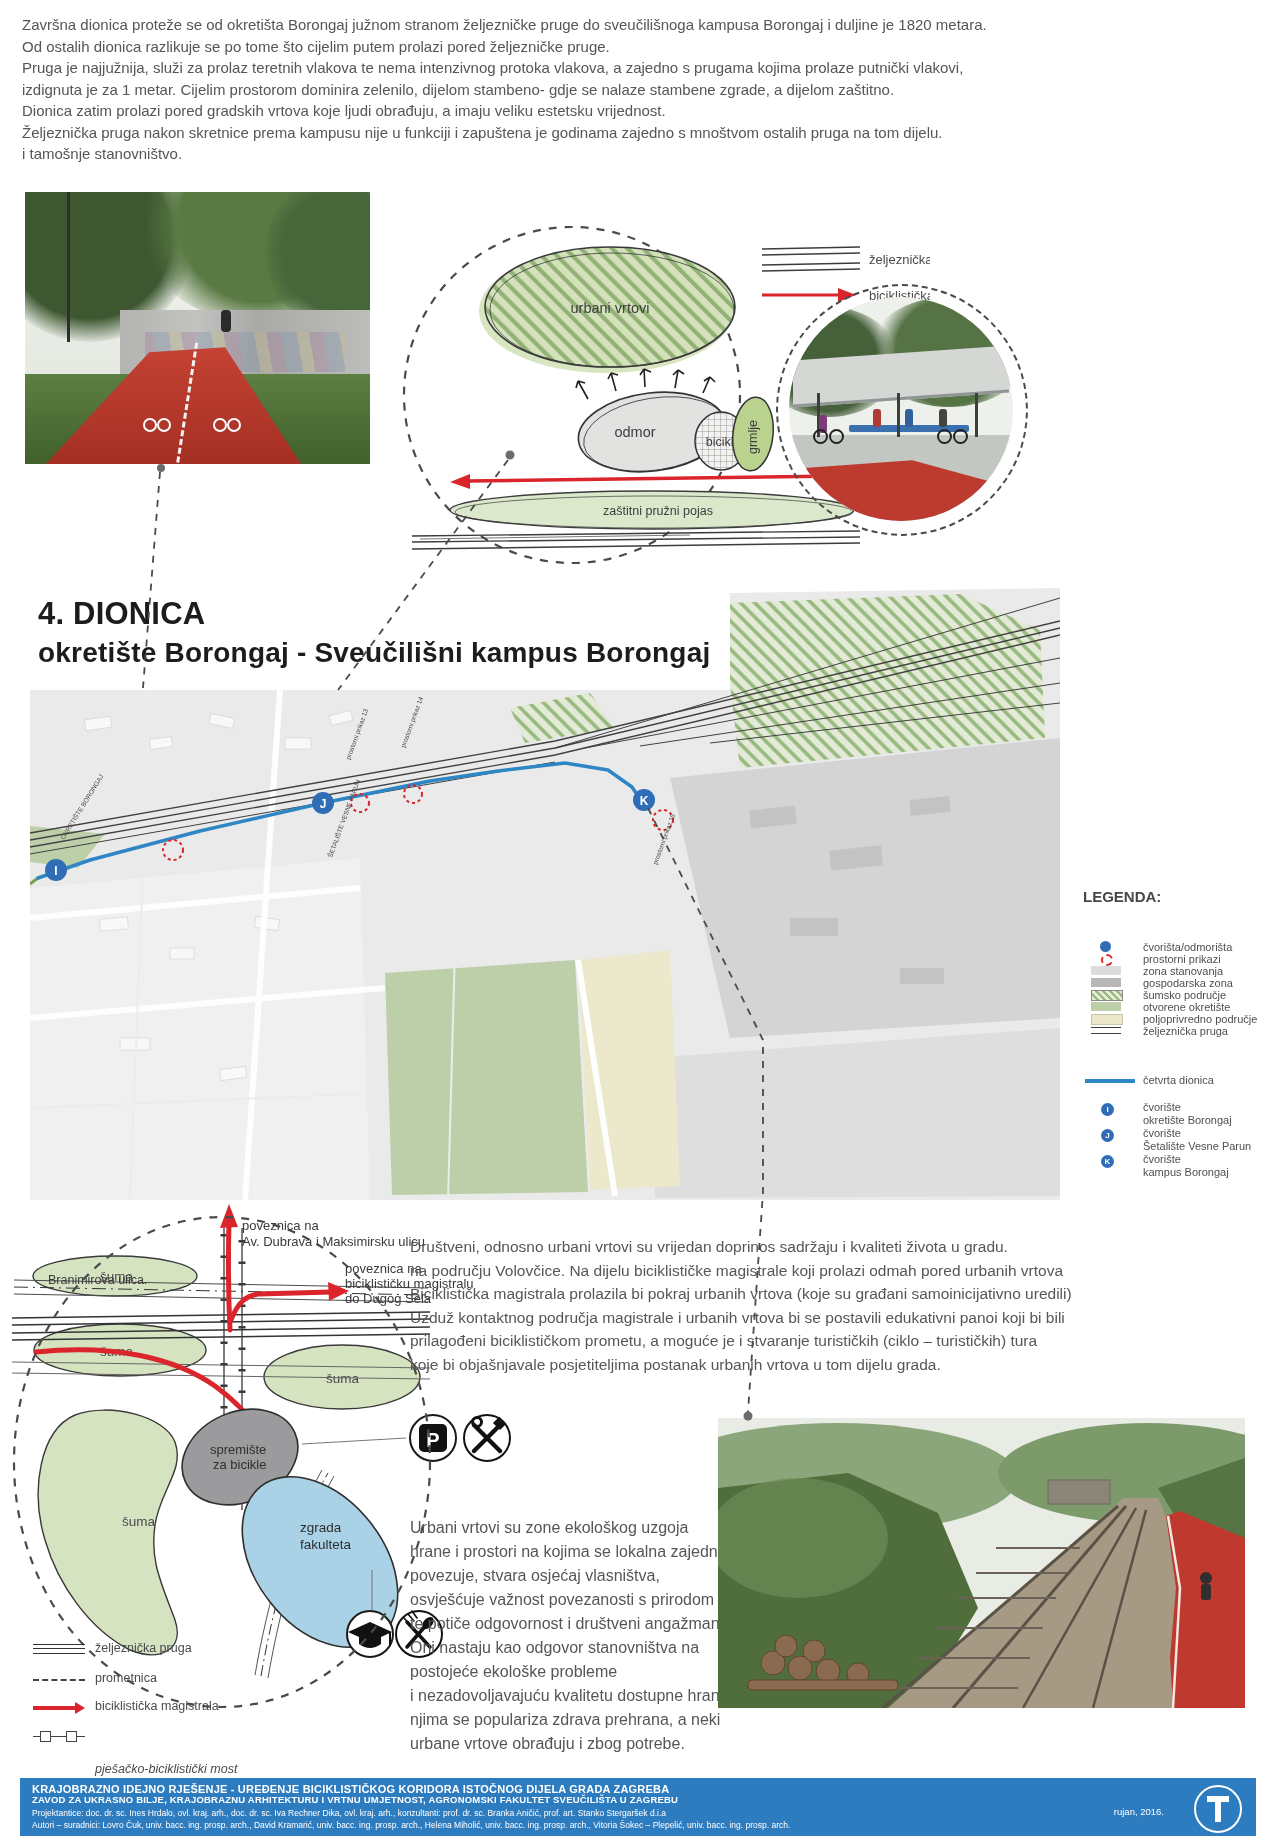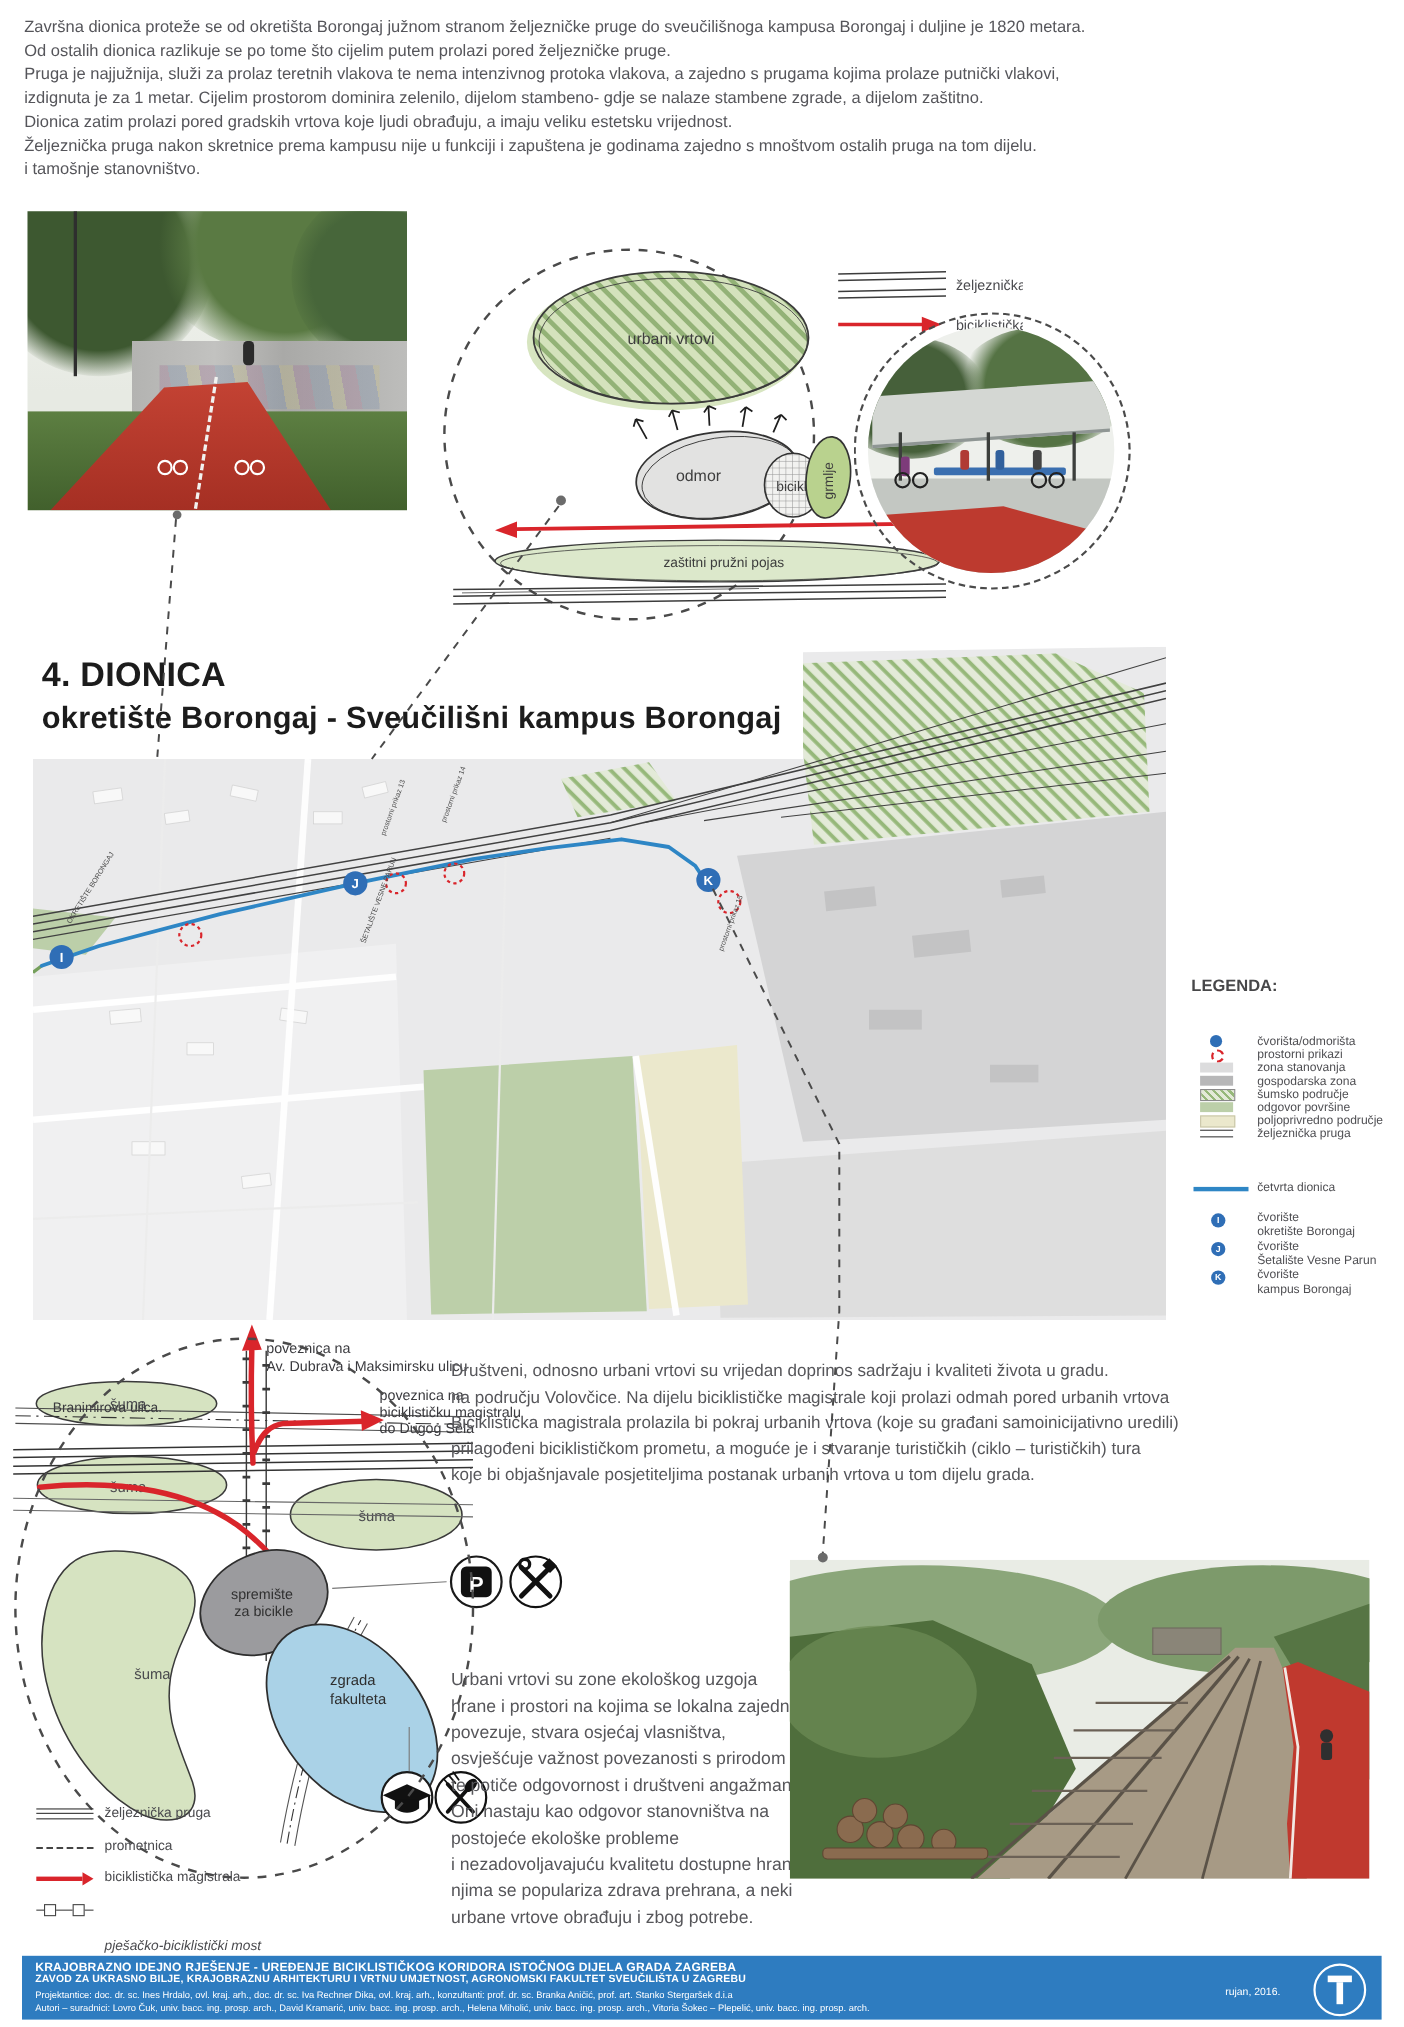--- a/index.html
+++ b/index.html
@@ -262,21 +262,21 @@
   <div class="leg-swatch" style="left:1091px;top:978px;background:#b7b7b8;"></div>
   <div class="leg-swatch" style="left:1091px;top:990px;background:repeating-linear-gradient(45deg,#e3ead8 0 3px,#96b87a 3px 5px);border:1px solid #8a8a8a;"></div>
   <div class="leg-swatch" style="left:1091px;top:1002px;background:#bccfa9;"></div>
   <div class="leg-swatch" style="left:1091px;top:1014px;background:#ebe8cc;border:1px solid #c9c6a8;"></div>
   <div class="abs" style="left:1091px;top:1027px;width:30px;height:5px;border-top:1.5px solid #3c3c3c;border-bottom:1.5px solid #3c3c3c;"></div>
   <div class="leg-label" style="left:1143px;top:941px;">čvorišta/odmorišta</div>
   <div class="leg-label" style="left:1143px;top:953px;">prostorni prikazi</div>
   <div class="leg-label" style="left:1143px;top:965px;">zona stanovanja</div>
   <div class="leg-label" style="left:1143px;top:977px;">gospodarska zona</div>
   <div class="leg-label" style="left:1143px;top:989px;">šumsko područje</div>
-  <div class="leg-label" style="left:1143px;top:1001px;">odgovor površine</div>
+  <div class="leg-label" style="left:1143px;top:1001px;">otvorene okretište</div>
   <div class="leg-label" style="left:1143px;top:1013px;">poljoprivredno područje</div>
   <div class="leg-label" style="left:1143px;top:1025px;">željeznička pruga</div>
   <div class="abs" style="left:1085px;top:1079px;width:50px;height:3.5px;background:#2e86c5;"></div>
   <div class="leg-label" style="left:1143px;top:1074px;">četvrta dionica</div>
   <div class="stop-badge" style="left:1101px;top:1103px;">I</div>
   <div class="leg-label" style="left:1143px;top:1101px;">čvorište</div>
   <div class="leg-label" style="left:1143px;top:1114px;">okretište Borongaj</div>
   <div class="stop-badge" style="left:1101px;top:1129px;">J</div>
   <div class="leg-label" style="left:1143px;top:1127px;">čvorište</div>
   <div class="leg-label" style="left:1143px;top:1140px;">Šetalište Vesne Parun</div>
@@ -377,20 +377,21 @@
     <text x="345" y="118" font-size="13" fill="#3a3a3e">biciklističku magistralu</text>
     <text x="345" y="133" font-size="13" fill="#3a3a3e">do Dugog Sela</text>
 
     <ellipse cx="222" cy="292" rx="208" ry="245" fill="none" stroke="#4a4a4a" stroke-width="2.2" stroke-dasharray="8 8"></ellipse>
   </svg>
 
   <div class="abs" style="left:410px;top:1235px;">
     <div class="para1-line">Društveni, odnosno urbani vrtovi su vrijedan doprinos sadržaju i kvaliteti života u gradu.</div>
     <div class="para1-line">na području Volovčice. Na dijelu biciklističke magistrale koji prolazi odmah pored urbanih vrtova</div>
     <div class="para1-line">Biciklistička magistrala prolazila bi pokraj urbanih vrtova (koje su građani samoinicijativno uredili)</div>
+    <div class="para1-line">Uzduž kontaktnog područja magistrale i urbanih vrtova bi se postavili edukativni panoi koji bi bili</div>
     <div class="para1-line">prilagođeni biciklističkom prometu, a moguće je i stvaranje turističkih (ciklo – turističkih) tura</div>
     <div class="para1-line">koje bi objašnjavale posjetiteljima postanak urbanih vrtova u tom dijelu grada.</div>
   </div>
 
   <div class="abs" style="left:410px;top:1516px;">
     <div class="para2-line">Urbani vrtovi su zone ekološkog uzgoja</div>
     <div class="para2-line">hrane i prostori na kojima se lokalna zajednica</div>
     <div class="para2-line">povezuje, stvara osjećaj vlasništva,</div>
     <div class="para2-line">osvješćuje važnost povezanosti s prirodom</div>
     <div class="para2-line">te potiče odgovornost i društveni angažman.</div>

